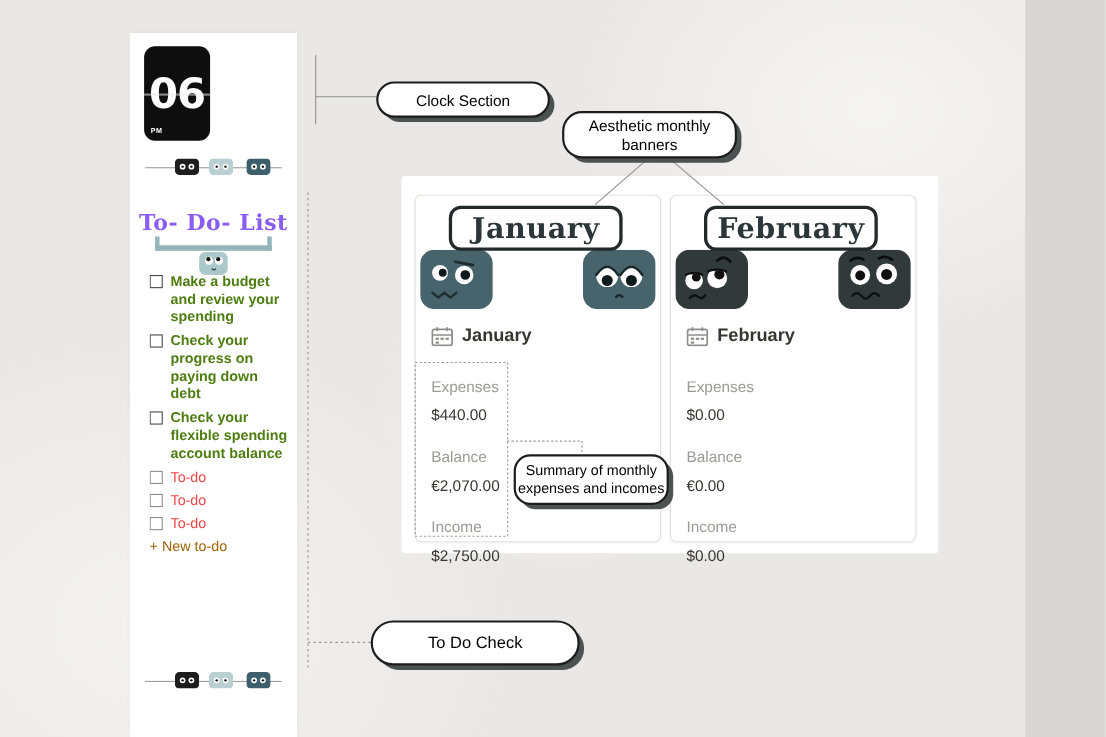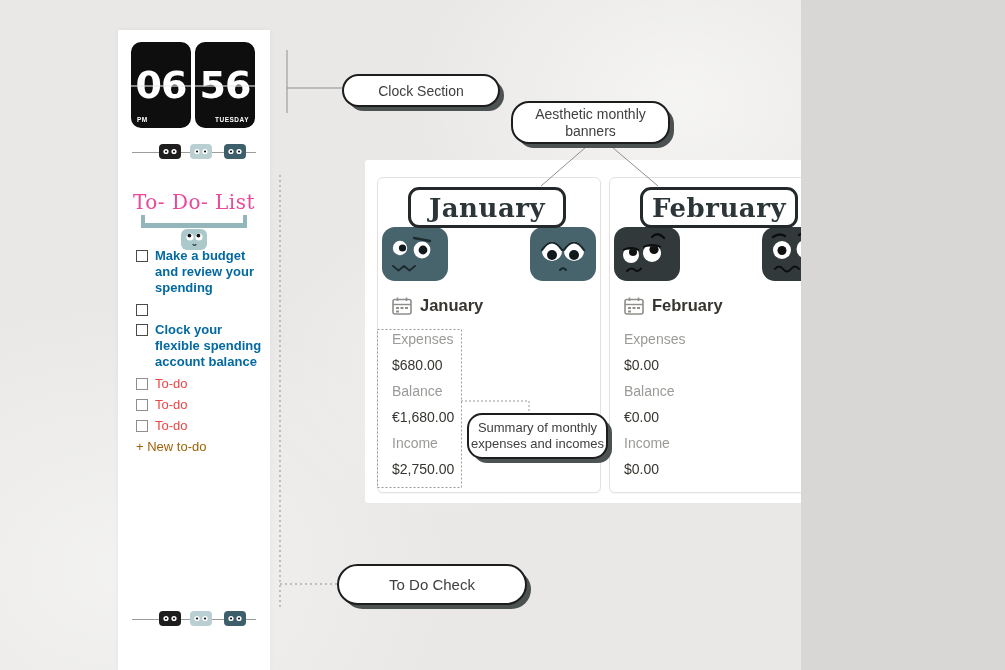--- a/index.html
+++ b/index.html
@@ -1,70 +1,70 @@
 <!DOCTYPE html>
 <html style="--clock_bg: #0e0e0e; --face_jan: #47646d; --face_feb: #32393a; --shelf_teal: #92b6ba; --face_header: #abc8cb; --icon_black: #1d1d1d; --icon_pale: #b9cfd2; --icon_teal: #3c5f6b; --label_gray: #9b9a97; --value_dark: #37352f;"><head>
 <meta charset="utf-8">
 <style>
   * { margin:0; padding:0; box-sizing:border-box; }
   body { font-family:"Liberation Sans", sans-serif; background:#d8d7d5; }
   .page{
-    position:relative; width:801px; height:670px; overflow:hidden;
+    position:relative; width:932px; height:670px; overflow:hidden;
     background:
       radial-gradient(ellipse 420px 320px at 85% 15%, rgba(255,255,255,.55), transparent 65%),
       radial-gradient(ellipse 520px 420px at 15% 85%, rgba(255,255,255,.45), transparent 65%),
       radial-gradient(ellipse 300px 260px at 55% 55%, rgba(255,255,255,.3), transparent 60%),
       #e9e8e6;
   }
   
   .sidebar{ position:absolute; left:118px; top:30px; width:152px; height:640px;
     background:#fff; box-shadow:0 0 5px rgba(0,0,0,.05); }
   .clock-card{ position:absolute; top:12px; width:60px; height:86px; border-radius:10px;
     background:var(--clock_bg,#0e0e0e); color:#fff; display:flex; align-items:center; justify-content:center; }
   .clock-card .digits{ font-family:"DejaVu Sans", sans-serif; font-weight:bold; font-size:38px; letter-spacing:-1px; }
   .clock-card::after{ content:""; position:absolute; left:0; right:0; top:50%; height:1.5px; background:rgba(233,232,230,.55); }
   .clock-sub{ position:absolute; bottom:5px; font-size:6.5px; font-weight:bold; letter-spacing:.5px; z-index:2;}
   .sub-left{ left:6px; } .sub-right{ right:6px; }
   .divider-row{ position:absolute; left:14px; width:124px; height:18px; }
   .divider-row .rule{ position:absolute; left:0; right:0; top:50%; height:1px; background:#9c9c9a; }
   .cassette{ position:absolute; top:1px; width:22px; height:15px; }
   .todo-header{ position:absolute; left:0; right:0; top:160px; text-align:center; }
-  .todo-title{ font-family:"DejaVu Serif", serif; font-weight:normal; font-size:20px; color:#ec4899; letter-spacing:.5px; }
+  .todo-title{ font-family:"DejaVu Serif", serif; font-weight:bold; font-size:20px; color:#8b5cf6; letter-spacing:.5px; }
   .shelf{ width:106px; height:13px; margin:1px auto 0;
     border-left:4px solid var(--shelf_teal,#92b6ba);
     border-right:4px solid var(--shelf_teal,#92b6ba);
     border-bottom:5px solid var(--shelf_teal,#92b6ba); }
   .header-face{ display:block; margin:1px auto 0; }
   .checklist{ position:absolute; left:18px; top:218px; width:126px; }
-  .todo-item{ margin-bottom:6px; font-size:13px; line-height:16px; font-weight:600; color:#0369a1; overflow:hidden; }
+  .todo-item{ margin-bottom:6px; font-size:13px; line-height:16px; font-weight:600; color:#4d7c0f; overflow:hidden; }
   .todo-item .cbx{ float:left; width:12px; height:12px; border:1.6px solid #4a4a47; background:#fff; margin:2px 7px 0 0; }
   .todo-item .txt{ display:block; overflow:hidden; }
   .todo-item.muted{ font-weight:400; color:#ef4444; margin-bottom:5px; }
   .todo-item.muted .cbx{ border-color:#8f8e8b; }
   .new-todo{ margin-top:2px; font-size:13px; line-height:16px; color:#a16207; cursor:pointer; }
   
   .main-panel{ position:absolute; left:365px; top:160px; width:488px; height:343px; background:#fff; border-radius:3px;padding-left:29px; }
   .month-card{ position:absolute; top:17px; width:224px; height:316px; background:#fff;
     border:1px solid #e3e2df; border-radius:6px; box-shadow:0 1px 2px rgba(0,0,0,.04); }
   .card-jan{ left:12px; } .card-feb{ left:244px; }
   .banner-box{ position:absolute; left:30px; top:9px; width:158px; height:41px; background:#fff;
     border:3.5px solid #23292b; border-radius:11px; z-index:2;
     display:flex; align-items:center; justify-content:center; }
   .banner-box .banner-word{ font-family:"DejaVu Serif", serif; font-weight:bold; font-size:26px; color:#2c3537; letter-spacing:.5px; }
   .face{ position:absolute; top:49px; z-index:1; }
   .face-left{ left:4px; } .face-right{ right:4px; }
   .card-title{ position:absolute; left:14px; top:118px; display:flex; align-items:center; gap:8px; }
   .card-title .month-name{ font-size:16.5px; font-weight:bold; color:#37352f; }
   .fields{ position:absolute; left:14px; top:148px; }
   .frow{ height:26px; line-height:26px; font-size:14px; }
-  .flabel{ color:#9b9a97; } .fvalue{ color:#37352f; }
+  .flabel{ color:#9b9a97;margin-top:12px; } .fvalue{ color:#37352f; }
   
   .pill{ position:absolute; background:#fff; border:2px solid #1d1d1d; border-radius:22px;
     display:flex; align-items:center; justify-content:center; text-align:center;
-    box-shadow:5px 5px 0 -1px rgba(62,67,68,.92); z-index:6; color:#404040; }
+    box-shadow:5px 5px 0 -1px rgba(62,67,68,.92); z-index:6; color:#000000; }
   .pill-clock{ left:342px; top:74px; width:158px; height:33px; font-size:14px; }
   .pill-banners{ left:511px; top:101px; width:159px; height:43px; font-size:14px; line-height:17px; border-radius:18px; }
   .pill-summary{ left:467px; top:413px; width:141px; height:46px; font-size:13px; line-height:16px; border-radius:15px; }
   .pill-todo{ left:337px; top:564px; width:190px; height:41px; font-size:15px; }
   .overlay{ position:absolute; left:0; top:0; z-index:5; pointer-events:none; }
 </style>
 </head>
 <body>
 
 <div class="page">
@@ -79,24 +79,20 @@
     <rect x="377.5" y="329.5" width="84" height="158" fill="none" stroke="#9a9a9a" stroke-width="1" stroke-dasharray="2,2"></rect>
     <polyline points="461,401 529,401 529,413" fill="none" stroke="#9a9a9a" stroke-width="1" stroke-dasharray="2,2"></polyline>
   </svg>
 
   <div class="sidebar">
 
     <div class="clock-card" style="left:13px;">
       <span class="digits">06</span>
       <span class="clock-sub sub-left">PM</span>
     </div>
-    <div class="clock-card" style="left:77px;">
-      <span class="digits">56</span>
-      <span class="clock-sub sub-right">TUESDAY</span>
-    </div>
 
     <div class="divider-row" style="top:113px;">
       <span class="rule"></span>
       <svg class="cassette" style="left:27px; color:var(--icon_black,#1d1d1d);" viewBox="0 0 22 15">
         <rect width="22" height="15" rx="4" fill="currentColor"></rect>
         <circle cx="7" cy="7.5" r="2.6" fill="#fff"></circle>
           <circle cx="15" cy="7.5" r="2.6" fill="#fff"></circle>
         <circle cx="7" cy="7.5" r="1.1" fill="#111"></circle>
           <circle cx="15" cy="7.5" r="1.1" fill="#111"></circle>
       </svg>
@@ -129,24 +125,25 @@
       </svg>
     </div>
 
     <div class="checklist">
       <div class="todo-item">
         <span class="cbx"></span>
         <span class="txt">Make a budget and review your spending</span>
       </div>
       <div class="todo-item">
         <span class="cbx"></span>
+        <span class="txt">Check your progress on paying down debt</span>
       </div>
       <div class="todo-item">
         <span class="cbx"></span>
-        <span class="txt">Clock your flexible spending account balance</span>
+        <span class="txt">Check your flexible spending account balance</span>
       </div>
       <div class="todo-item muted">
         <span class="cbx"></span>
         <span class="txt">To-do</span>
       </div>
       <div class="todo-item muted">
         <span class="cbx"></span>
         <span class="txt">To-do</span>
       </div>
       <div class="todo-item muted">
@@ -217,23 +214,23 @@
           <line x1="14.5" y1="0.5" x2="14.5" y2="4" stroke="#8f8e8b" stroke-width="1.6"></line>
           <rect x="4" y="10" width="3" height="2" fill="#8f8e8b"></rect>
             <rect x="8.5" y="10" width="3" height="2" fill="#8f8e8b"></rect>
           <rect x="13" y="10" width="3" height="2" fill="#8f8e8b"></rect>
             <rect x="4" y="13.5" width="3" height="2" fill="#8f8e8b"></rect>
         </svg>
         <span class="month-name">January</span>
       </div>
       <div class="fields">
         <div class="frow flabel">Expenses</div>
-        <div class="frow fvalue">$680.00</div>
+        <div class="frow fvalue">$440.00</div>
         <div class="frow flabel">Balance</div>
-        <div class="frow fvalue">€1,680.00</div>
+        <div class="frow fvalue">€2,070.00</div>
         <div class="frow flabel">Income</div>
         <div class="frow fvalue">$2,750.00</div>
       </div>
     </div>
 
     <div class="month-card card-feb">
       <div class="banner-box">
         <span class="banner-word">February</span>
       </div>
       <svg class="face face-left" width="66" height="54" viewBox="0 0 66 54" style="color:var(--face_feb,#32393a);">

